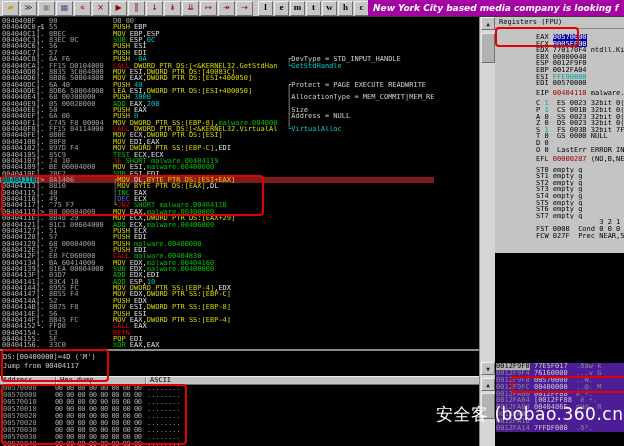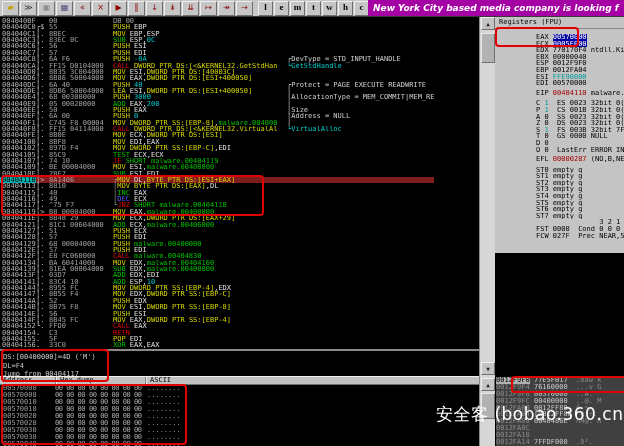--- a/index.html
+++ b/index.html
@@ -62,21 +62,21 @@
         color:#000;font-size:7px;overflow:hidden;}
   .regtitle{height:11px;line-height:11px;font-weight:normal;padding-left:4px;
             border-bottom:1px solid #8a8a8a;background:#c4c4c4;white-space:pre;}
   .regbody{padding:5px 0 0 3px;}
   .rrow{height:6.6px;line-height:6.7px;white-space:pre;overflow:hidden;margin-left:38px;}
   .rv-sel{background:#0000a0;color:#fff;}
   .rv-cyan{color:#009a9a;}
   .rv-red{color:#a00000;}
   .gap3{height:3px;} .gap4{height:4px;}
   
-  .stack{position:absolute;left:496px;top:377px;width:128px;height:69px;background:#404040;
+  .stack{position:absolute;left:496px;top:363px;width:128px;height:69px;background:#4c1d95;
          overflow:hidden;}
   .srow{height:6.9px;line-height:7px;font-size:7px;white-space:pre;color:#8a8a8a;}
   .sa{color:#8a8a8a;} .sa.sel{background:#b0b0b0;color:#000;}
   .sv{color:#c8c8c8;} .st{color:#8a8a8a;}
   
   .redbox{position:absolute;border:2px solid #e20000;border-radius:4px;pointer-events:none;}
   .watermark{position:absolute;left:436px;top:403px;color:#fff;font-size:17px;
              font-family:"DejaVu Sans",sans-serif;white-space:nowrap;letter-spacing:0.5px;}
 </style>
 </head>
@@ -168,21 +168,21 @@
     <div class="drow"><span class="ca">0040414A</span><span class="cp">│.</span><span class="cb">52</span><span class="ci"><span class="t-y">PUSH</span><span class="t-w"> EDX</span></span><span class="cc"></span></div>
     <div class="drow"><span class="ca">0040414B</span><span class="cp">│.</span><span class="cb">8B75 F8</span><span class="ci"><span class="t-y">MOV</span><span class="t-w"> ESI,</span><span class="t-y">DWORD PTR SS:[EBP-8]</span></span><span class="cc"></span></div>
     <div class="drow"><span class="ca">0040414E</span><span class="cp">│.</span><span class="cb">56</span><span class="ci"><span class="t-y">PUSH</span><span class="t-w"> ESI</span></span><span class="cc"></span></div>
     <div class="drow"><span class="ca">0040414F</span><span class="cp">│.</span><span class="cb">8B45 FC</span><span class="ci"><span class="t-y">MOV</span><span class="t-w"> EAX,</span><span class="t-y">DWORD PTR SS:[EBP-4]</span></span><span class="cc"></span></div>
     <div class="drow"><span class="ca">00404152</span><span class="cp">└.</span><span class="cb">FFD0</span><span class="ci"><span class="t-r">CALL</span><span class="t-w"> EAX</span></span><span class="cc"></span></div>
     <div class="drow"><span class="ca">00404154</span><span class="cp">.</span><span class="cb">C3</span><span class="ci"><span class="t-r">RETN</span></span><span class="cc"></span></div>
     <div class="drow"><span class="ca">00404155</span><span class="cp">.</span><span class="cb">5F</span><span class="ci"><span class="t-y">POP</span><span class="t-w"> EDI</span></span><span class="cc"></span></div>
     <div class="drow"><span class="ca">00404156</span><span class="cp">.</span><span class="cb">33C0</span><span class="ci"><span class="t-g">XOR</span><span class="t-w"> EAX,EAX</span></span><span class="cc"></span></div>
   </div>
 
-<div class="info" id="infopane"><div>DS:[00400000]=4D ('M')</div><div>DL=F4</div><div>Jump from 00404117</div></div>
+<div class="info" id="infopane"><div>DS:[00400000]=4D ('M')</div><div>Jump from 00404117</div></div>
 
 <div class="dumphead">
   <span style="left:3px">Address</span>
   <span style="left:60px">Hex dump</span>
   <span style="left:150px">ASCII</span>
   <span class="dh-sep" style="left:55px"></span>
   <span class="dh-sep" style="left:145px"></span>
 </div>
 
 <div class="dump" id="dump">

